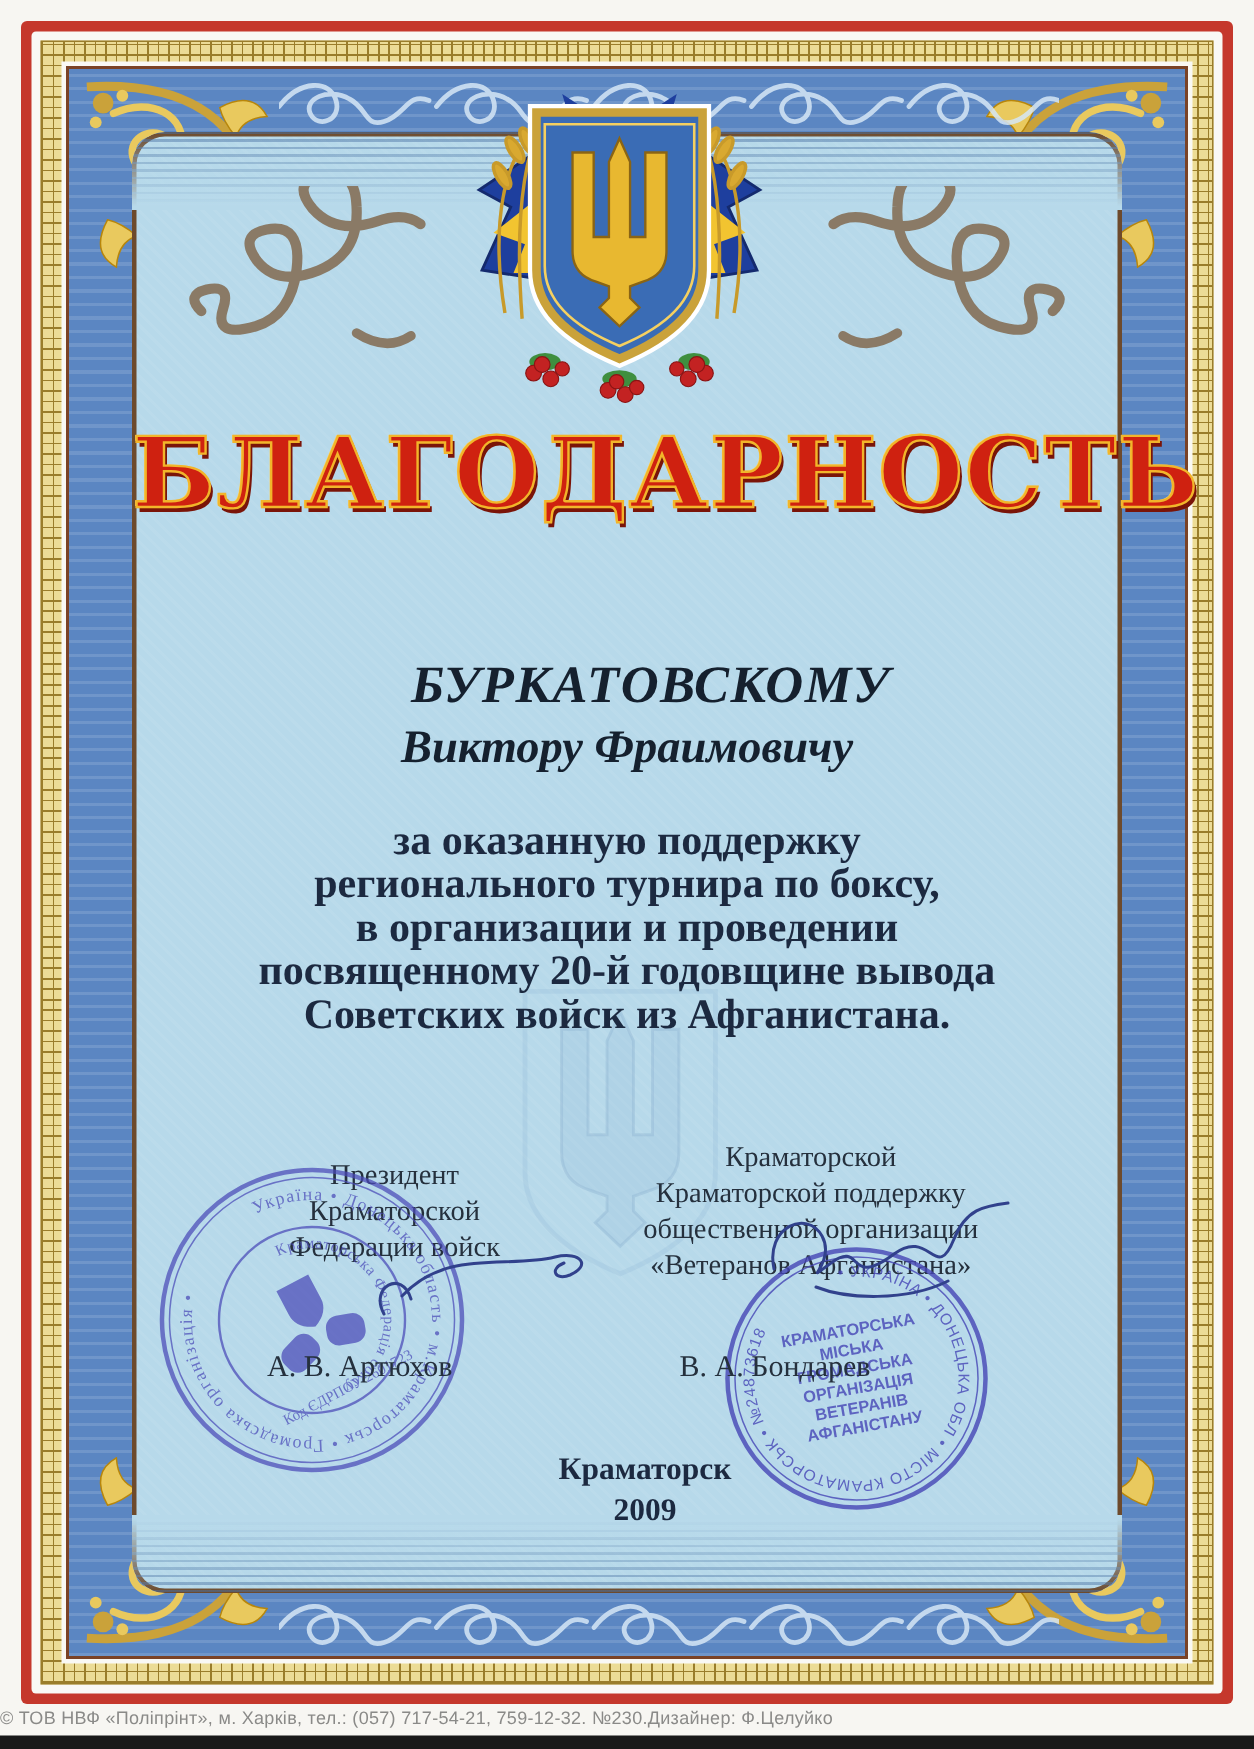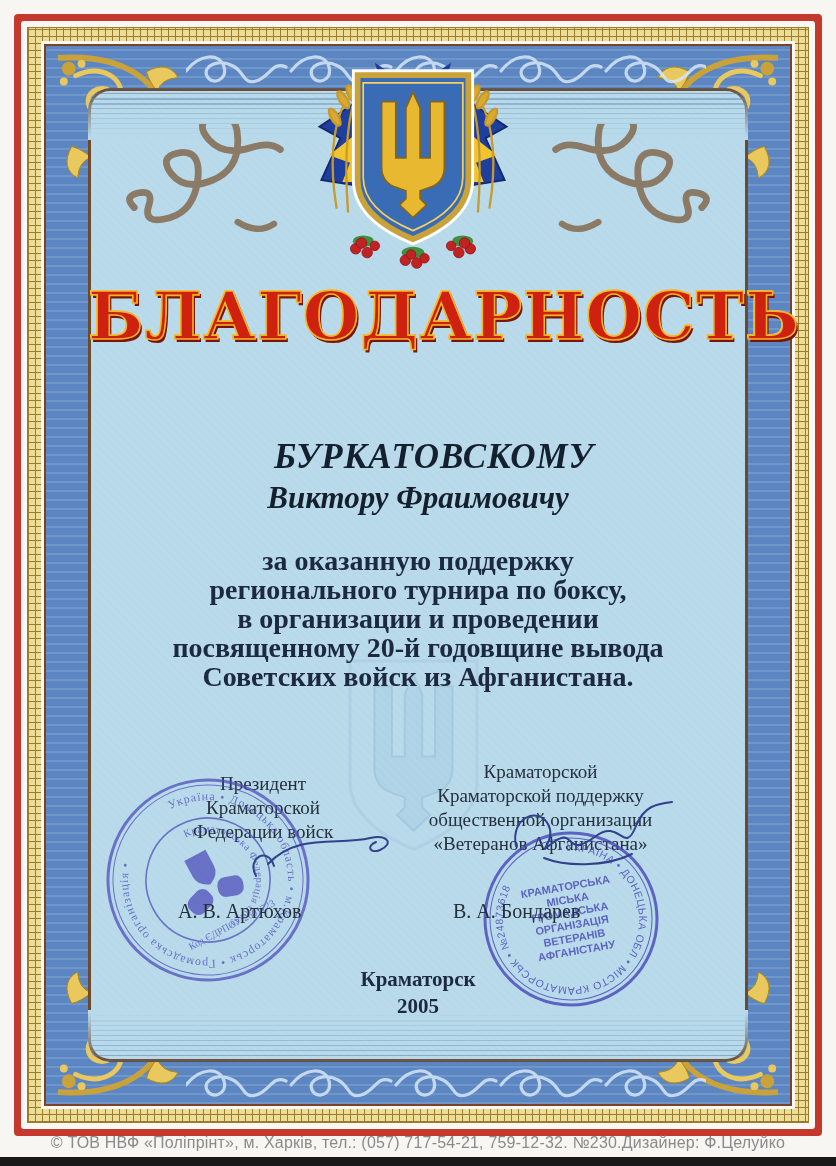--- a/index.html
+++ b/index.html
@@ -66,24 +66,24 @@
   .sig-title.right{left:300px;top:672px;width:305px;}
   .sig-name{position:absolute;top:812px;font-size:20px;color:#25303d;}
   .sig-name.left{left:90px;width:220px;}
   .sig-name.right{left:365px;width:230px;}
   .stamp{position:absolute;}
   .stamp.left{left:14px;top:686px;width:212px;height:212px;}
   .stamp.right{left:392px;top:740px;width:182px;height:182px;}
   .signature{position:absolute;}
   .signature.left{left:150px;top:736px;width:170px;height:66px;}
   .signature.right{left:416px;top:708px;width:180px;height:100px;}
-  .place-year{position:absolute;top:878px;left:0;width:100%;text-align:center;
+  .place-year{position:absolute;top:878px;left:12px;width:100%;text-align:center;
      font-size:21px;font-weight:700;color:#1c2940;line-height:27px;}
-  .footer{position:absolute;bottom:14px;left:0;width:100%;text-align:center;
-     font-family:"Liberation Sans",sans-serif;font-size:16px;color:#8a8a88;letter-spacing:.2px;}
+  .footer{position:absolute;bottom:14px;left:0;width:100%;
+     font-family:"Liberation Sans",sans-serif;font-size:12px;color:#8a8a88;letter-spacing:.2px;}
   .scan-edge{position:absolute;left:0;right:0;bottom:0;height:9px;background:#191919;}
 </style>
 </head>
 <body>
 
 <svg width="0" height="0" style="position:absolute" aria-hidden="true">
   <defs>
     <g id="goldcorner">
       <path d="M6,6 C72,2 114,26 124,90" fill="none" stroke="#caa23a" stroke-width="6"></path>
       <path d="M24,24 c26,-12 50,2 46,24 c-3,18 -26,22 -32,8 c-6,-14 10,-24 22,-16" fill="none" stroke="#e9c95e" stroke-width="5" stroke-linecap="round"></path>
@@ -310,21 +310,21 @@
                 </svg>
                 <svg class="signature right" viewBox="0 0 180 100">
                   <path d="M12,50 C6,22 34,10 44,28 C54,46 28,62 50,46 C72,30 60,64 92,40 C116,22 120,60 132,30 C140,10 152,8 168,6 M128,58 C100,72 60,70 40,62" fill="none" stroke="#31418c" stroke-width="2" stroke-linecap="round"></path>
                 </svg>
 
                 <div class="sig-name left">А. В. Артюхов</div>
                 <div class="sig-name right">В. А. Бондарев</div>
 
                 <div class="place-year">
                   <div>Краматорск</div>
-                  <div>2005</div>
+                  <div>2009</div>
                 </div>
 
               </div>
             </div>
 
           </div>
          </div>
         </div>
        </div>
       </div>

